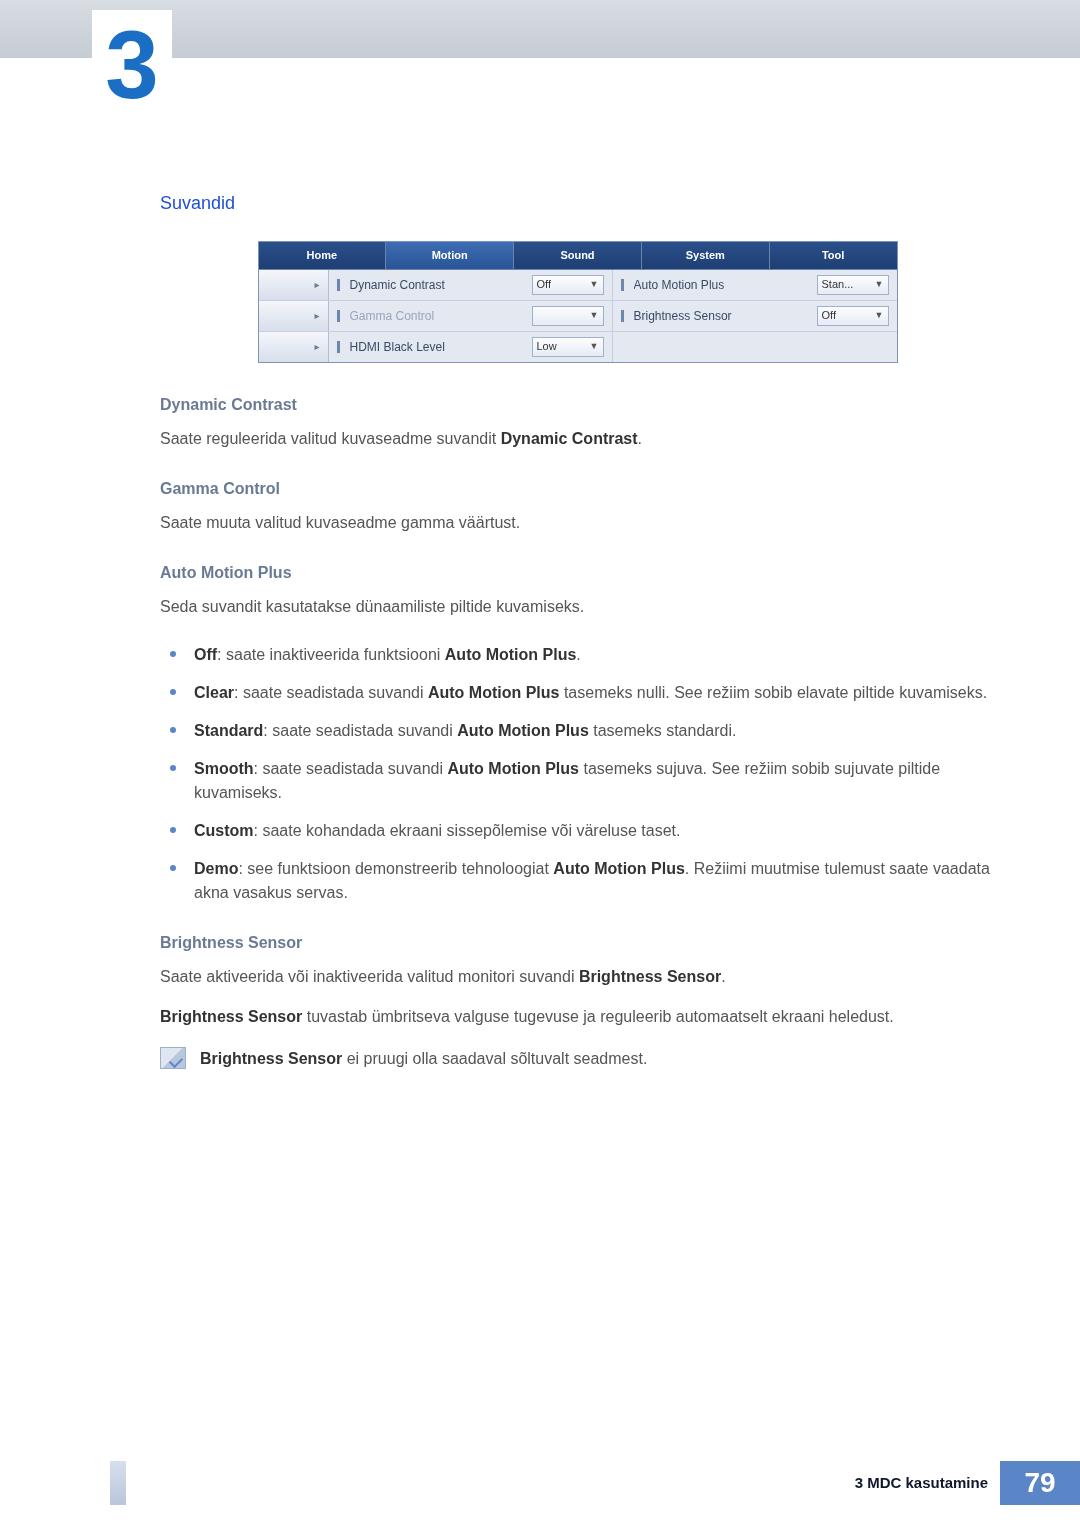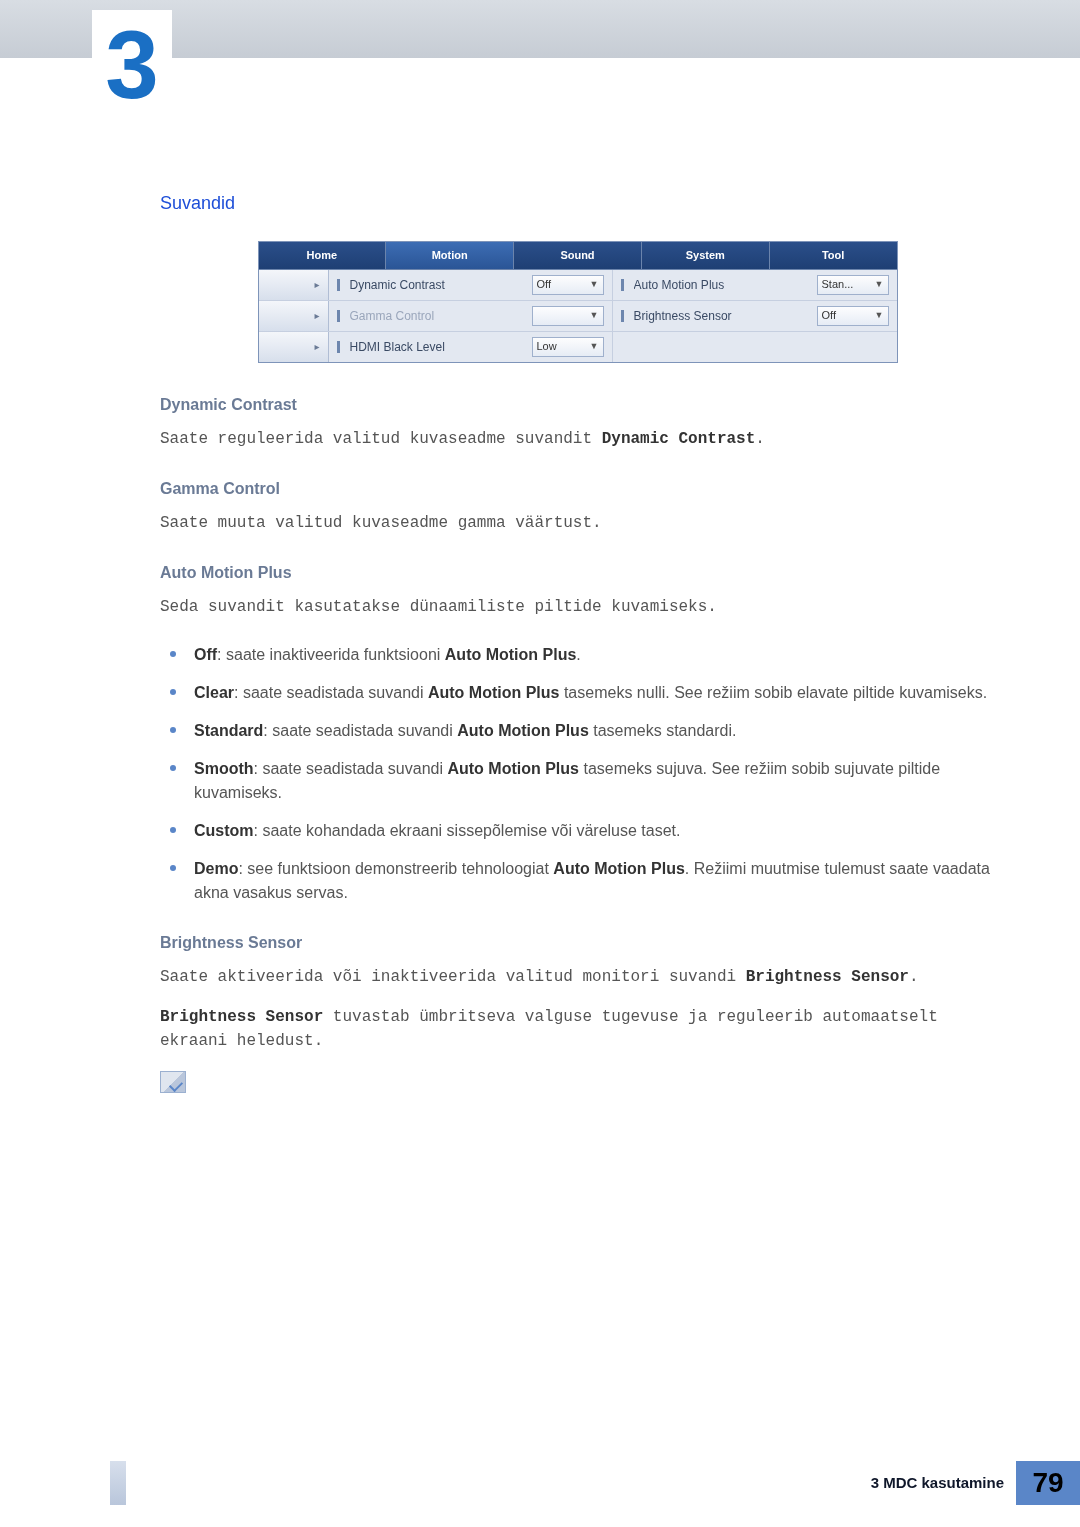--- a/index.html
+++ b/index.html
@@ -158,21 +158,20 @@
     color: #6a7a95;
     font-weight: 600;
     font-size: 16px;
     margin-top: 26px;
     margin-bottom: 10px;
   }
   .body-text {
     color: #555;
     font-size: 16px;
     margin-bottom: 4px;
-    font-family: Liberation Mono, monospace;
   }
   .body-text .bold { font-weight: 700; color: #333; }
 
   ul.bullets {
     list-style: none;
     margin-top: 24px;
   }
   ul.bullets li {
     position: relative;
     padding-left: 34px;
@@ -228,24 +227,24 @@
     align-items: center;
   }
   .footer-text {
     color: #0f172a;
     font-weight: 600;
     font-size: 15px;
     margin-right: 12px;
   }
   .footer-page {
     background: #5a86c8;
-    color: #000000;
+    color: #ffffff;
     font-size: 28px;
     font-weight: bold;
-    width: 64px;
+    width: 80px;
     height: 44px;
     display: flex;
     align-items: center;
     justify-content: center;
   }
   .left-stripe {
     position: absolute;
     left: 110px;
     bottom: 22px;
     width: 16px;
@@ -355,20 +354,23 @@
   <div class="sub-heading">Brightness Sensor</div>
   <p class="body-text">
     <span>Saate aktiveerida või inaktiveerida valitud monitori suvandi </span><span class="bold">Brightness Sensor</span><span>.</span>
   </p>
   <p class="body-text" style="margin-top:16px">
     <span class="bold">Brightness Sensor</span><span> tuvastab ümbritseva valguse tugevuse ja reguleerib automaatselt ekraani heledust.</span>
   </p>
 
   <div class="note-row">
     <div class="note-icon"></div>
+    <p class="note-text">
+      <span class="bold">Brightness Sensor</span><span> ei pruugi olla saadaval sõltuvalt seadmest.</span>
+    </p>
   </div>
 
 </div>
 
 <div class="left-stripe"></div>
 <div class="footer">
   <span class="footer-text">3 MDC kasutamine</span>
   <span class="footer-page">79</span>
 </div>
 

